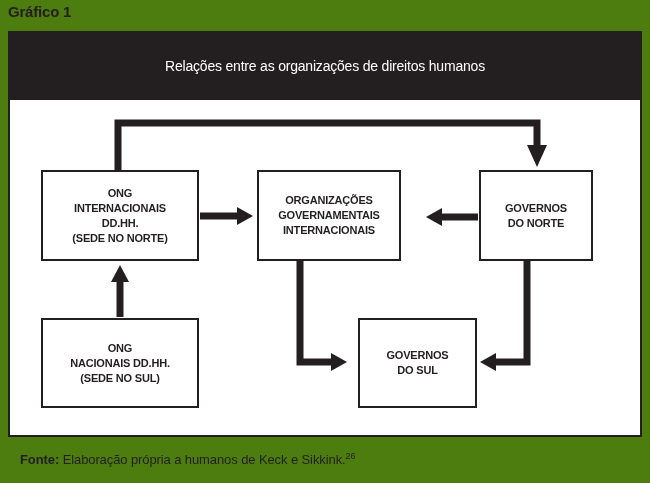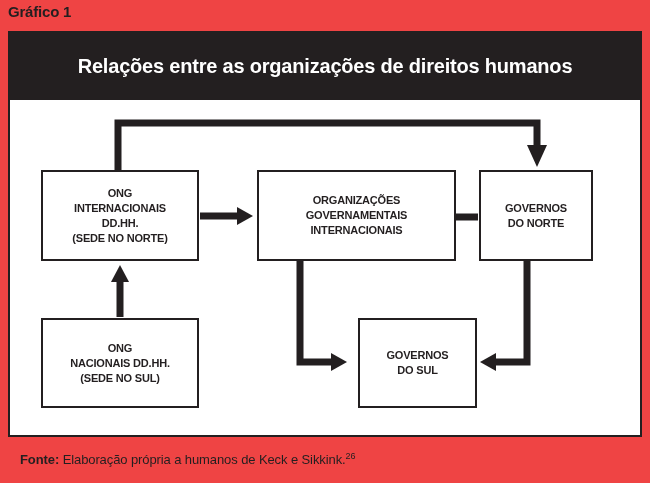--- a/index.html
+++ b/index.html
@@ -5,21 +5,21 @@
   html, body {
     margin: 0;
     padding: 0;
     background: #ffffff;
     font-family: "Liberation Sans", sans-serif;
   }
   .page {
     position: relative;
     width: 650px;
     height: 483px;
-    background: #ef4444;
+    background: #4d7c0f;
     overflow: hidden;
   }
   .figure-label {
     position: absolute;
     left: 8px;
     top: 3px;
     font-size: 15px;
     font-weight: bold;
     color: #231f20;
     letter-spacing: -0.2px;
@@ -40,22 +40,22 @@
     top: 0;
     width: 100%;
     height: 67px;
     background: #231f20;
     color: #ffffff;
     display: flex;
     flex-direction: row;
     justify-content: center;
     align-items: center;
     text-align: center;
-    font-weight: bold;
-    font-size: 20px;
+    font-weight: normal;
+    font-size: 14px;
     line-height: 21px;
     letter-spacing: -0.2px;
   }
   .node {
     position: absolute;
     border: 2px solid #231f20;
     box-sizing: border-box;
     background: #ffffff;
     display: flex;
     align-items: center;
@@ -63,21 +63,21 @@
     text-align: center;
     font-weight: bold;
     font-size: 11px;
     line-height: 15px;
     color: #231f20;
     letter-spacing: -0.2px;
     white-space: pre-line;
     z-index: 2;
   }
   .node-ong-internacionais { left: 41px;  top: 170px; width: 158px; height: 91px; }
-  .node-org-governamentais { left: 257px; top: 170px; width: 199px; height: 91px; }
+  .node-org-governamentais { left: 257px; top: 170px; width: 144px; height: 91px; }
   .node-governos-norte     { left: 479px; top: 170px; width: 114px; height: 91px; }
   .node-ong-nacionais      { left: 41px;  top: 318px; width: 158px; height: 90px; }
   .node-governos-sul       { left: 358px; top: 318px; width: 119px; height: 90px; }
   .arrows {
     position: absolute;
     left: 0;
     top: 0;
     width: 650px;
     height: 483px;
     z-index: 1;

